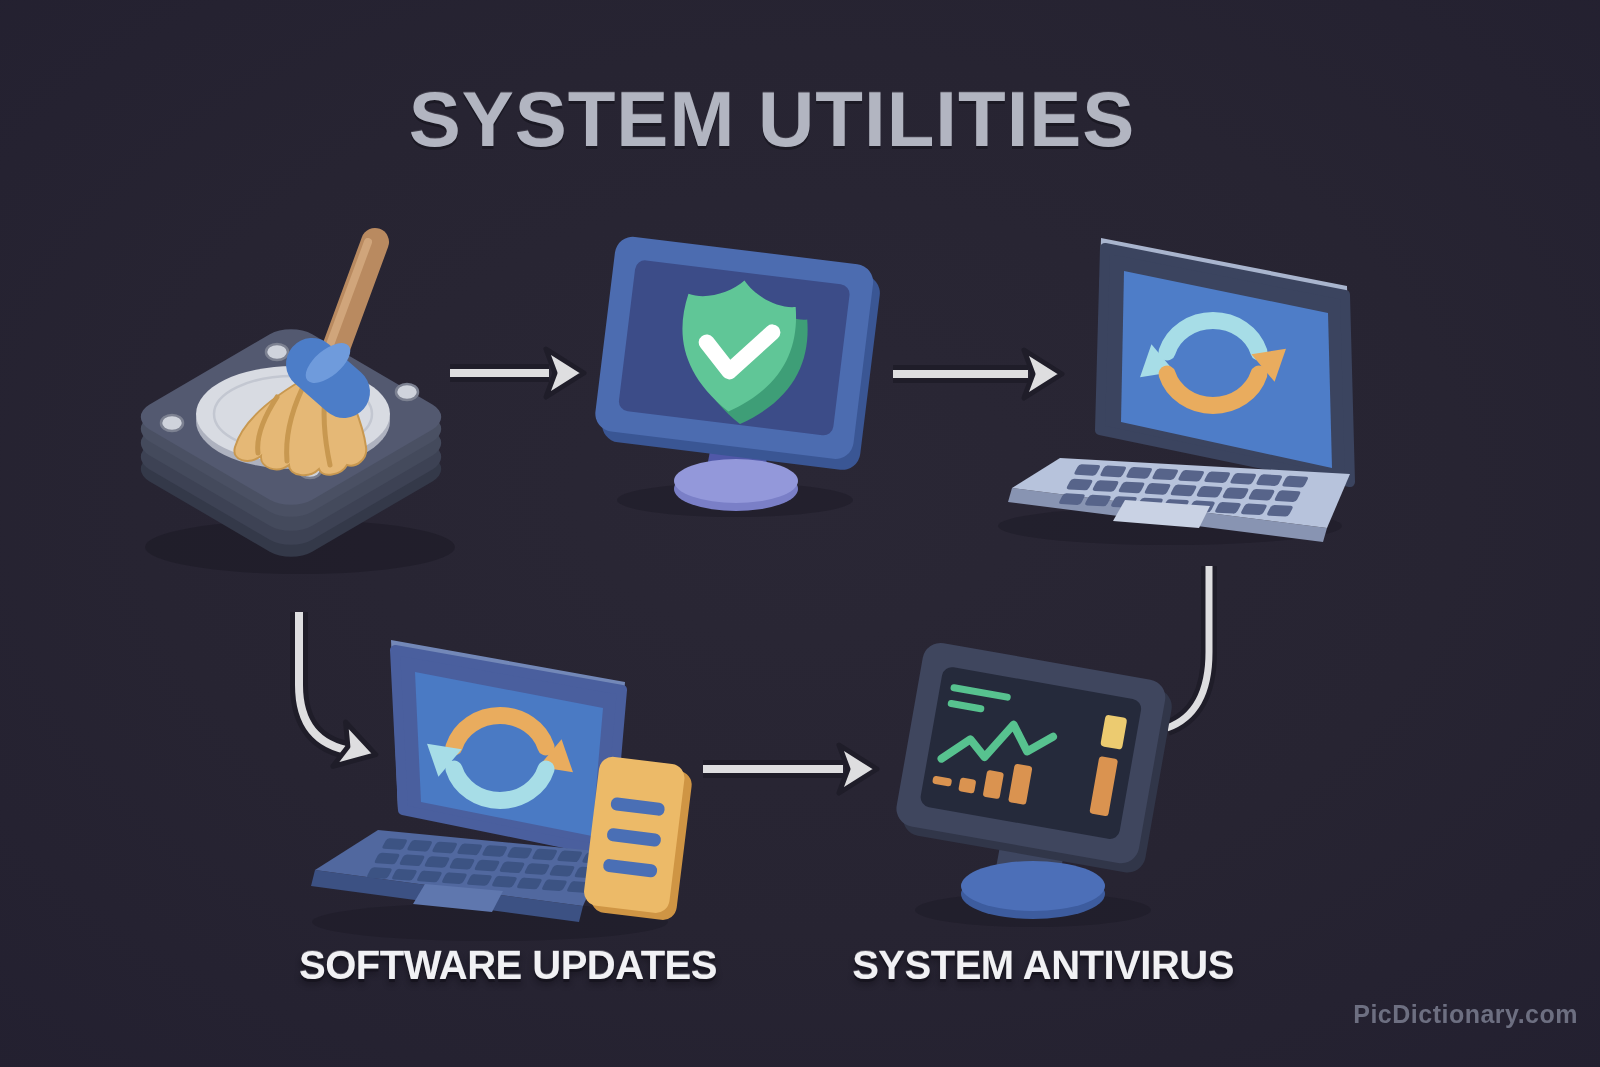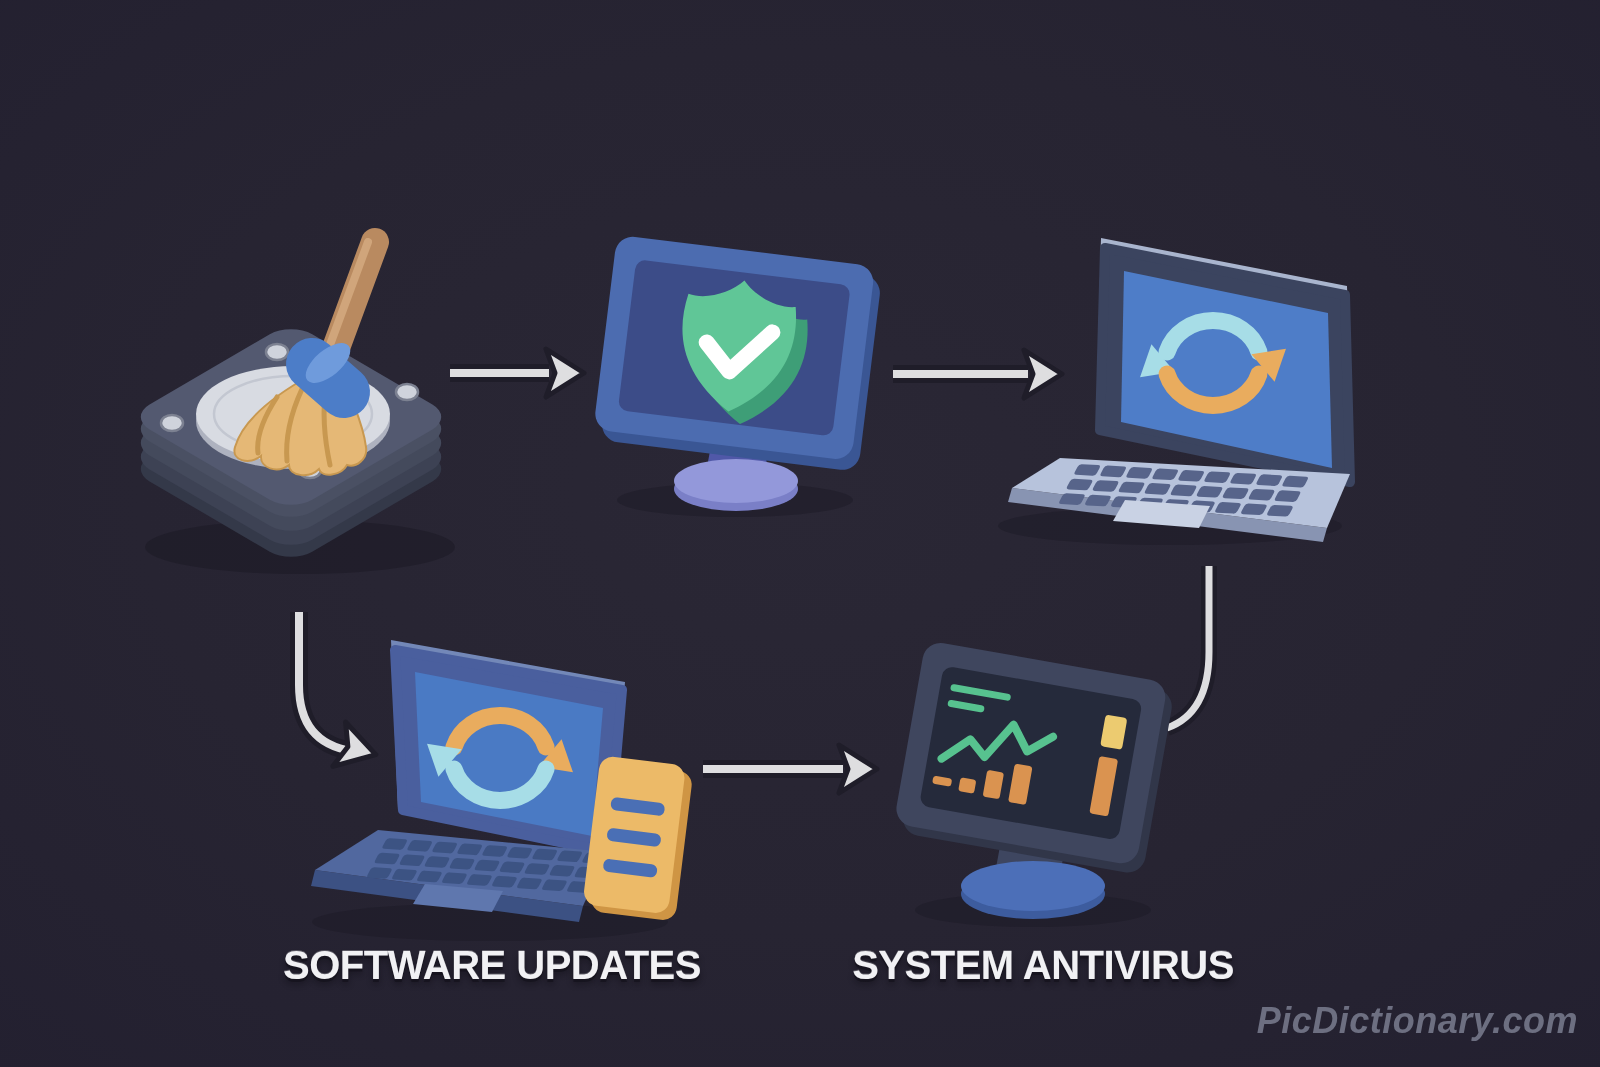--- a/index.html
+++ b/index.html
@@ -18,31 +18,32 @@
     margin:0;
   }
   .node-label{
     position:absolute;transform:translateX(-50%);
     font-size:40px;font-weight:700;letter-spacing:-0.5px;white-space:nowrap;
     color:#f1f1f4;
     text-shadow:0 3px 0 rgba(16,14,24,.55), 0 5px 6px rgba(10,9,16,.45), 0 -1px 0 rgba(255,255,255,.25);
   }
   .watermark{
     position:absolute;right:22px;top:1000px;
-    font-size:36px;font-weight:700;letter-spacing:.5px;
-    color:#75788a;opacity:.9;font-style:italic;
+    font-size:25px;font-weight:700;letter-spacing:.5px;
+    color:#75788a;opacity:.9;
   }
   svg.layer{position:absolute;left:0;top:0;}
   svg.icon{position:absolute;}
 </style>
 </head>
 <body>
 
 <div class="canvas">
 
+  <h1 class="title">SYSTEM UTILITIES</h1>
 
   <svg class="layer" width="1600" height="1067" viewBox="0 0 1600 1067">
     <g stroke-linejoin="round" stroke-linecap="butt" fill="none">
 
       <g>
         <path d="M450 373 H549" stroke="#1f1d29" stroke-width="18"></path>
         <path d="M450 373 H549" stroke="#dedee0" stroke-width="8"></path>
         <polygon points="546,349 584,373 546,397 555,373" fill="#dedee0" stroke="#1f1d29" stroke-width="5"></polygon>
       </g>
 
@@ -300,17 +301,17 @@
           <rect x="90" y="181" width="16" height="14" rx="3"></rect>
           <rect x="115" y="169" width="17" height="27" rx="3"></rect>
           <rect x="141" y="158" width="18" height="39" rx="3"></rect>
           <rect x="223" y="136" width="19" height="58" rx="3"></rect>
         </g>
         <rect x="222" y="94" width="22" height="32" rx="4" fill="#eccb70"></rect>
       </g>
     </g>
   </svg>
 
-  <div class="node-label" style="left:492px;top:943px;">SOFTWARE UPDATES</div>
+  <div class="node-label" style="left:508px;top:943px;">SOFTWARE UPDATES</div>
   <div class="node-label" style="left:1043px;top:943px;">SYSTEM ANTIVIRUS</div>
 
   <div class="watermark">PicDictionary.com</div>
 </div>
 
 </body></html>

